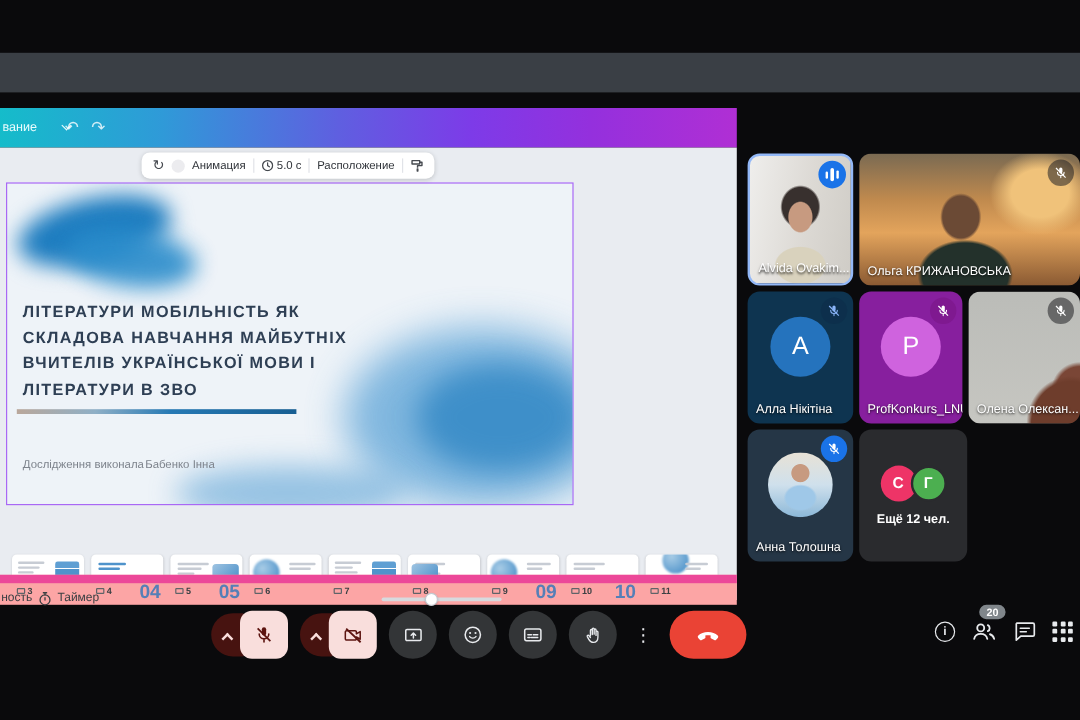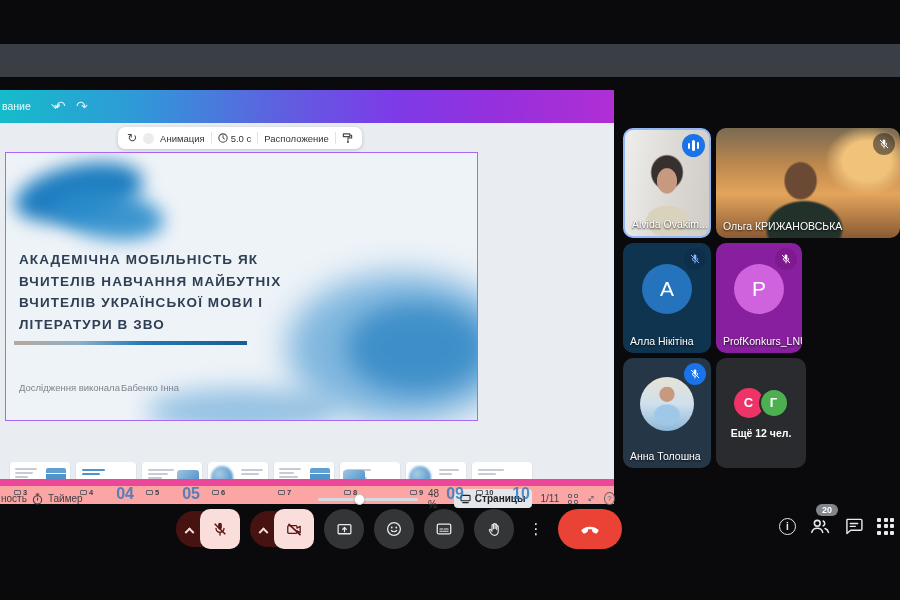--- a/index.html
+++ b/index.html
@@ -206,21 +206,21 @@
             <rect x="5.6" y="9" width="1.8" height="3" fill="#45494f" rx=".5"></rect>
           </svg>
       </div>
 
       <div class="slide">
         <div class="blob blob-tl-a"></div>
         <div class="blob blob-tl-b"></div>
         <div class="blob blob-r-a"></div>
         <div class="blob blob-r-b"></div>
         <div class="blob blob-b"></div>
-        <div class="slide-title">АКАДЕМІЧНА МОБІЛЬНІСТЬ ЯК ВЧИТЕЛІВ НАВЧАННЯ МАЙБУТНІХ ВЧИТЕЛІВ УКРАЇНСЬКОЇ МОВИ І ЛІТЕРАТУРИ В ЗВО</div>
+        <div class="slide-title">ЛІТЕРАТУРИ МОБІЛЬНІСТЬ ЯК СКЛАДОВА НАВЧАННЯ МАЙБУТНІХ ВЧИТЕЛІВ УКРАЇНСЬКОЇ МОВИ І ЛІТЕРАТУРИ В ЗВО</div>
         <div class="slide-rule"></div>
         <div class="slide-credits">
           <span>Дослідження виконала</span>
           <span>Бабенко Інна</span>
         </div>
       </div>
 
       <div class="thumbs">
         <div class="thumb tv-a">
           <span class="t-lines">
@@ -312,56 +312,47 @@
         <div class="thumb tv-b">
           <span class="t-lines">
               <i style="width:100%"></i>
               <i style="width:70%"></i>
             </span>
           <span class="t-badge">
               <span class="t-mon"></span>
               <span class="t-num">10</span>
             </span>
           <span class="t-big">10</span>
+        </div>
+        <div class="thumb tv-c">
+          <span class="t-shape" style="top:-6px;left:14px"></span>
+            <span class="t-lines">
+              <i style="width:85%"></i>
+              <i style="width:60%"></i>
+            </span>
+          <span class="t-badge">
+              <span class="t-mon"></span>
+              <span class="t-num">11</span>
+            </span>
+          <span class="t-big"></span>
         </div>
       </div>
 
       <div class="statusbar">
         <div class="sb-left">
           <span>ность</span>
           <svg width="11" height="12" viewBox="0 0 12 13">
               <circle cx="6" cy="7.5" r="4.5" stroke="#3c4043" fill="none" stroke-width="1.2"></circle>
               <path d="M4.5 1h3M6 1v2M6 5.5v2.2" stroke="#3c4043" stroke-width="1.2" stroke-linecap="round"></path>
             </svg>
           <span>Таймер</span>
         </div>
         <div class="sb-slider">
           <span class="sb-handle"></span>
         </div>
-        <div class="sb-right">
-          <span>48 %</span>
-          <span class="pages-chip">
-            <svg width="11" height="10" viewBox="0 0 12 11">
-                <rect x="1" y="1.5" width="10" height="6" rx="1" stroke="#202124" fill="none" stroke-width="1.2"></rect>
-                <path d="M3 9.5h6" stroke="#202124" stroke-width="1.2" stroke-linecap="round"></path>
-              </svg>
-            <span>Страницы</span>
-          </span>
-          <span>1/11</span>
-          <span class="gridview">
-              <i></i>
-              <i></i>
-              <i></i>
-              <i></i>
-            </span>
-          <svg width="11" height="11" viewBox="0 0 12 12">
-              <path d="M3 9L9 3M6.5 3H9v2.5M5.5 9H3V6.5" stroke="#5f6368" stroke-width="1.3" fill="none" stroke-linecap="round" stroke-linejoin="round"></path>
-            </svg>
-          <span class="help-circle">?</span>
-        </div>
       </div>
 
     </div>
   </div>
 
   <div class="tile p-alvida">
     <span class="speak-badge">
         <i class="sb1"></i>
         <i class="sb2"></i>
         <i class="sb3"></i>
@@ -397,20 +388,30 @@
       <svg width="12" height="12" viewBox="0 0 24 24">
           <rect x="9.3" y="3" width="5.4" height="10" rx="2.7" fill="currentColor"></rect>
           <path d="M6.5 11a5.5 5.5 0 0 0 11 0M12 16.5V20" stroke="currentColor" stroke-width="1.8" fill="none" stroke-linecap="round"></path>
           <line x1="4" y1="4" x2="20" y2="20" stroke="currentColor" stroke-width="2"></line>
         </svg>
     </span>
     <span class="init-circle c-prof">P</span>
     <span class="pname">ProfKonkurs_LNU</span>
   </div>
 
+  <div class="tile p-olena">
+    <span class="mic-off">
+      <svg width="12" height="12" viewBox="0 0 24 24">
+          <rect x="9.3" y="3" width="5.4" height="10" rx="2.7" fill="currentColor"></rect>
+          <path d="M6.5 11a5.5 5.5 0 0 0 11 0M12 16.5V20" stroke="currentColor" stroke-width="1.8" fill="none" stroke-linecap="round"></path>
+          <line x1="4" y1="4" x2="20" y2="20" stroke="currentColor" stroke-width="2"></line>
+        </svg>
+    </span>
+    <span class="pname">Олена Олексан...</span>
+  </div>
 
   <div class="tile p-anna">
     <span class="mic-off mic-blue" style="background:#1a73e8;color:#fff">
       <svg width="12" height="12" viewBox="0 0 24 24">
           <rect x="9.3" y="3" width="5.4" height="10" rx="2.7" fill="currentColor"></rect>
           <path d="M6.5 11a5.5 5.5 0 0 0 11 0M12 16.5V20" stroke="currentColor" stroke-width="1.8" fill="none" stroke-linecap="round"></path>
           <line x1="4" y1="4" x2="20" y2="20" stroke="currentColor" stroke-width="2"></line>
         </svg>
     </span>
     <span class="photo-circle"></span>

